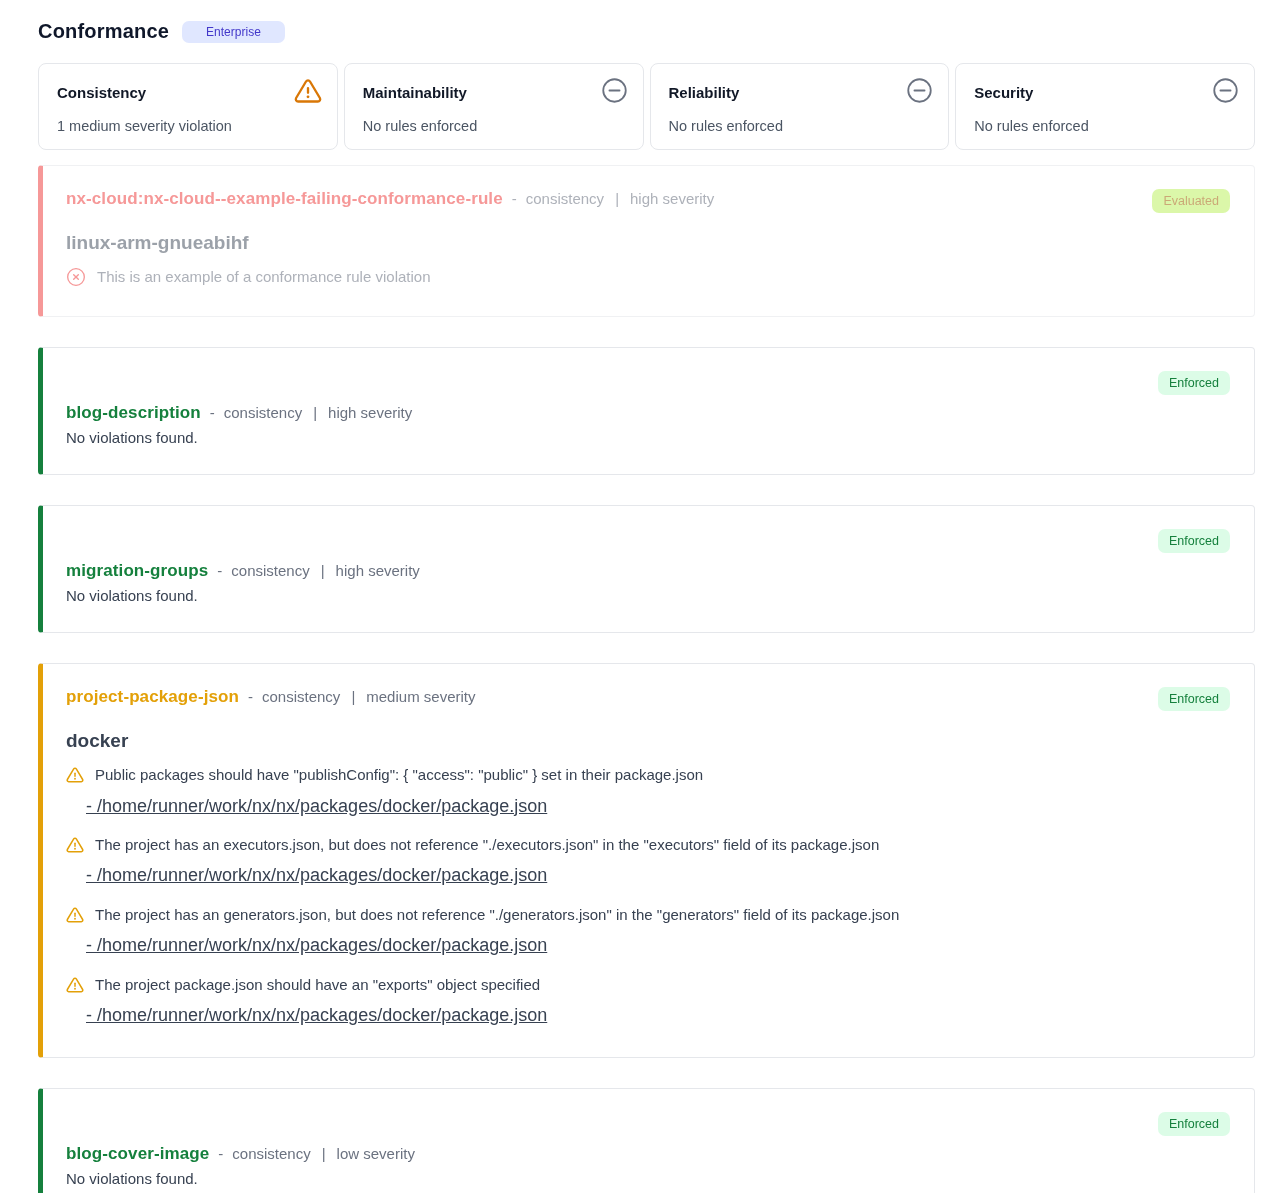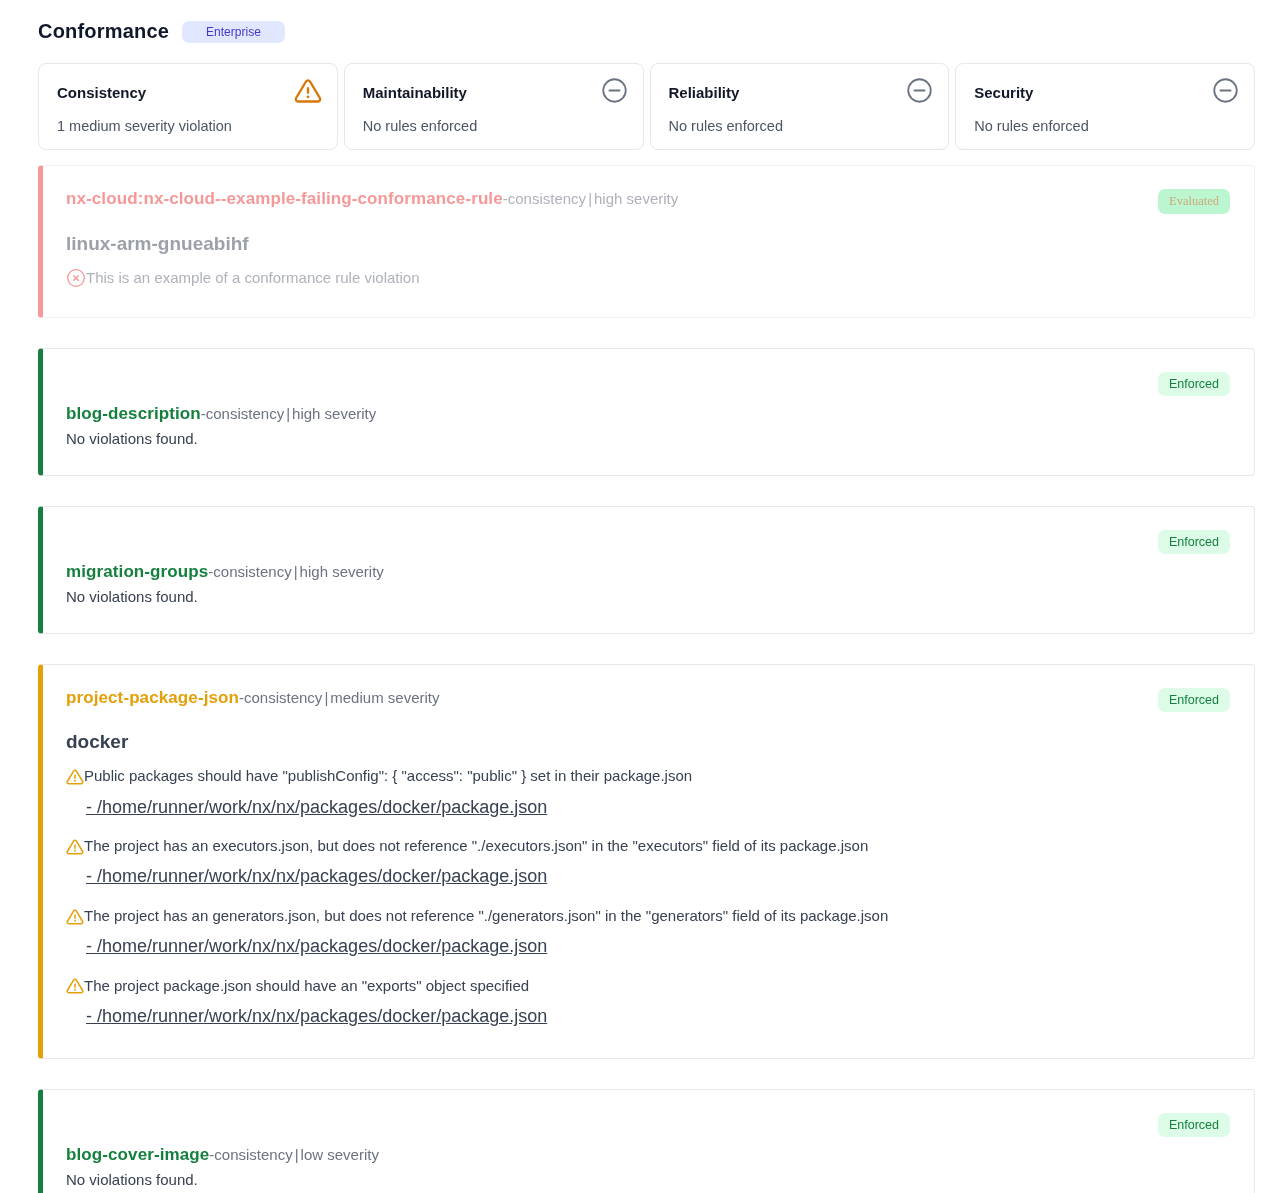--- a/index.html
+++ b/index.html
@@ -40,35 +40,35 @@
   }
   .rule.red    { border-left-color:#ef4444; }
   .rule.green  { border-left-color:#15803d; }
   .rule.yellow { border-left-color:#e3a008; }
   .rule.red .rule-name    { color:#ef4444; }
   .rule.green .rule-name  { color:#15803d;margin-top:32px; }
   .rule.yellow .rule-name { color:#e3a008; }
   .rule.faded { opacity:.55; }
 
   .rule-head { display:flex; justify-content:space-between; align-items:flex-start; }
-  .rule-title { display:flex; align-items:baseline; flex-wrap:wrap; }
+  .rule-title { display:flex; align-items:baseline; gap:9px; flex-wrap:wrap; }
   .rule-name { font-size:17px; font-weight:700; letter-spacing:.1px; }
   .rule-dash, .rule-cat, .rule-pipe, .rule-sev { font-size:15px; color:#6b7280; }
   .rule-pipe { margin:0 2px; }
 
   .badge { font-size:12.5px; font-weight:400; padding:5px 11px; border-radius:7px; white-space:nowrap; }
   .badge.enforced  { background:#dcfce7; color:#15803d; }
-  .badge.evaluated { background:#86efac; color:#a16207;font-family:Liberation Serif, serif; }
+  .badge.evaluated { background:#bef264; color:#a16207; }
 
   .rule-project { margin-top:19px; font-size:19px; font-weight:700; color:#374151; }
   .rule.faded .rule-project { color:#4b5563; }
   .rule-empty { margin-top:6px; font-size:15px; color:#374151; }
 
   .violations { margin-top:12px; display:flex; flex-direction:column; gap:15px; }
-  .violation-msg { display:flex; align-items:center; font-size:15px; color:#374151; line-height:1.45; }
+  .violation-msg { display:flex; align-items:flex-start; gap:11px; font-size:15px; color:#374151; line-height:1.45; }
   .rule.faded .violation-msg { color:#6b7280; }
   .icon-warn-sm { width:18px; height:18px; color:#e3a008; flex:0 0 auto; margin-top:2px; }
   .icon-x-circle { width:20px; height:20px; color:#ef4444; flex:0 0 auto; margin-top:1px; }
   .violation-path { margin:8px 0 0 20px; font-size:18px; color:#374151; line-height:1.4;text-decoration:underline; }
 </style>
 </head>
 <body>
 
 <svg width="0" height="0" style="position:absolute" aria-hidden="true">
   <defs>

